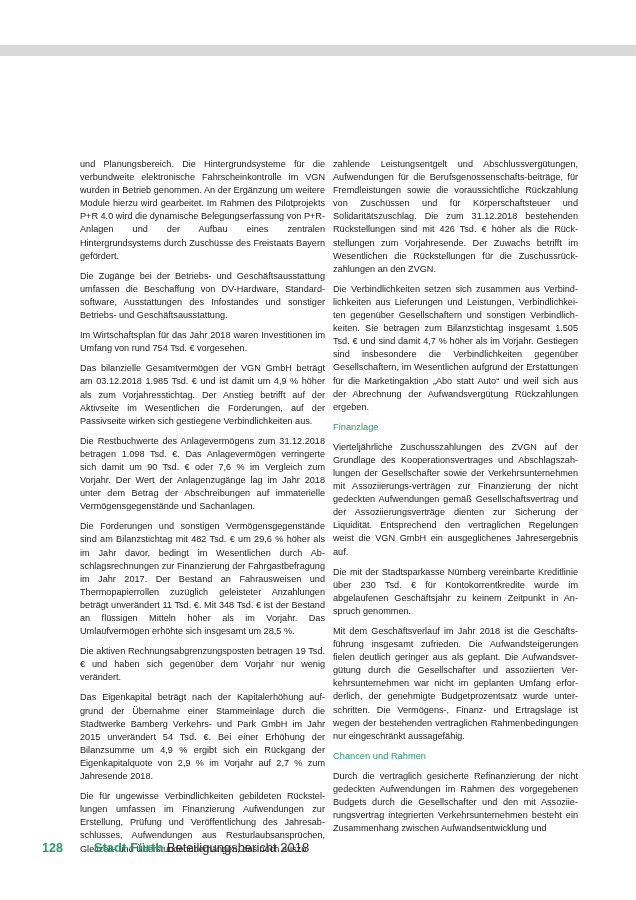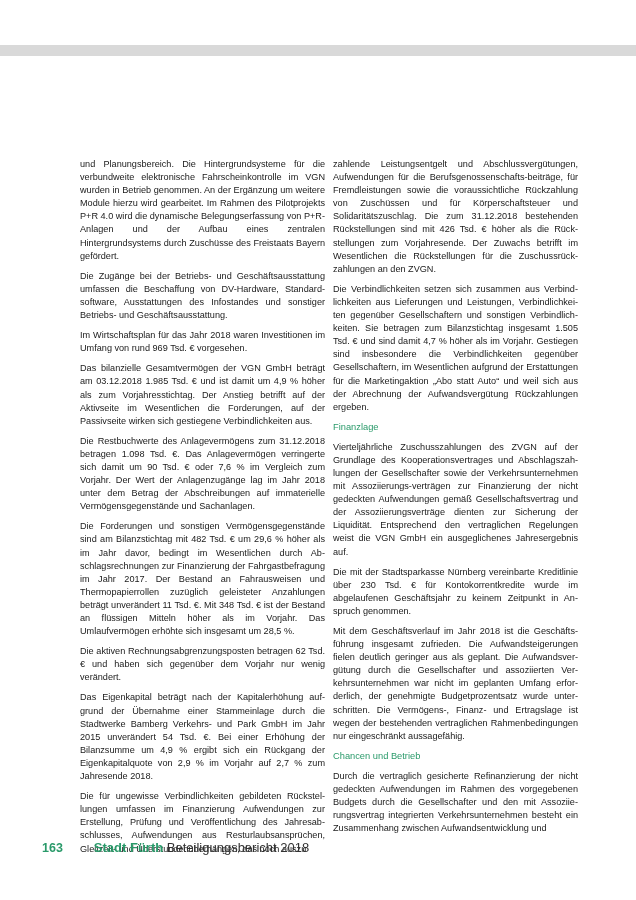--- a/index.html
+++ b/index.html
@@ -68,39 +68,39 @@
     }
   </style>
 </head>
 <body>
 
 <div class="top-band"></div>
 
 <div class="column col-left">
   <p>und Planungsbereich. Die Hintergrundsysteme für die verbundweite elektronische Fahrscheinkontrolle im VGN wurden in Betrieb genommen. An der Ergänzung um weitere Module hierzu wird gearbeitet. Im Rahmen des Pilotprojekts P+R 4.0 wird die dynamische Belegungser­fassung von P+R-Anlagen und der Aufbau eines zentralen Hintergrundsystems durch Zuschüsse des Freistaats Bayern gefördert.</p>
   <p>Die Zugänge bei der Betriebs- und Geschäftsausstattung umfassen die Beschaffung von DV-Hardware, Standard­software, Ausstattungen des Infostandes und sonstiger Betriebs- und Geschäftsausstattung.</p>
-  <p>Im Wirtschaftsplan für das Jahr 2018 waren Investitionen im Umfang von rund 969 Tsd. € vorgesehen.</p>
+  <p>Im Wirtschaftsplan für das Jahr 2018 waren Investitionen im Umfang von rund 754 Tsd. € vorgesehen.</p>
   <p>Das bilanzielle Gesamtvermögen der VGN GmbH beträgt am 03.12.2018 1.985 Tsd. € und ist damit um 4,9 % höher als zum Vorjahresstichtag. Der Anstieg betrifft auf der Aktivseite im Wesentlichen die Forderungen, auf der Passivseite wirken sich gestiegene Verbindlichkeiten aus.</p>
   <p>Die Restbuchwerte des Anlagevermögens zum 31.12.2018 betragen 1.098 Tsd. €. Das Anlagevermögen verringerte sich damit um 90 Tsd. € oder 7,6 % im Ver­gleich zum Vorjahr. Der Wert der Anlagenzugänge lag im Jahr 2018 unter dem Betrag der Abschreibungen auf immaterielle Vermögensgegenstände und Sachanlagen.</p>
   <p>Die Forderungen und sonstigen Vermögensgegenstände sind am Bilanzstichtag mit 482 Tsd. € um 29,6 % höher als im Jahr davor, bedingt im Wesentlichen durch Ab­schlagsrechnungen zur Finanzierung der Fahrgastbefra­gung im Jahr 2017. Der Bestand an Fahrausweisen und Thermopapierrollen zuzüglich geleisteter Anzahlungen beträgt unverändert 11 Tsd. €. Mit 348 Tsd. € ist der Bestand an flüssigen Mitteln höher als im Vorjahr. Das Umlaufvermögen erhöhte sich insgesamt um 28,5 %.</p>
-  <p>Die aktiven Rechnungsabgrenzungsposten betragen 62 Tsd. € und haben sich gegenüber dem Vorjahr nur wenig verändert.</p>
+  <p>Die aktiven Rechnungsabgrenzungsposten betragen 19 Tsd. € und haben sich gegenüber dem Vorjahr nur wenig verändert.</p>
   <p>Das Eigenkapital beträgt nach der Kapitalerhöhung auf­grund der Übernahme einer Stammeinlage durch die Stadtwerke Bamberg Verkehrs- und Park GmbH im Jahr 2015 unverändert 54 Tsd. €. Bei einer Erhöhung der Bilanzsumme um 4,9 % ergibt sich ein Rückgang der Eigenkapitalquote von 2,9 % im Vorjahr auf 2,7 % zum Jahresende 2018.</p>
   <p>Die für ungewisse Verbindlichkeiten gebildeten Rückstel­lungen umfassen im Finanzierung Aufwendungen zur Erstellung, Prüfung und Veröffentlichung des Jahresab­schlusses, Aufwendungen aus Resturlaubsansprüchen, Gleitzeit- und Überstundenüberhängen, das noch auszu­</p>
 </div>
 
 <div class="column col-right">
   <p>zahlende Leistungsentgelt und Abschlussvergütungen, Aufwendungen für die Berufsgenossenschafts-beiträge, für Fremdleistungen sowie die voraussichtliche Rückzah­lung von Zuschüssen und für Körperschaftsteuer und Solidaritätszuschlag. Die zum 31.12.2018 bestehenden Rückstellungen sind mit 426 Tsd. € höher als die Rück­stellungen zum Vorjahresende. Der Zuwachs betrifft im Wesentlichen die Rückstellungen für die Zuschussrück­zahlungen an den ZVGN.</p>
   <p>Die Verbindlichkeiten setzen sich zusammen aus Verbind­lichkeiten aus Lieferungen und Leistungen, Verbindlichkei­ten gegenüber Gesellschaftern und sonstigen Verbindlich­keiten. Sie betragen zum Bilanzstichtag insgesamt 1.505 Tsd. € und sind damit 4,7 % höher als im Vorjahr. Gestiegen sind insbesondere die Verbindlichkeiten ge­genüber Gesellschaftern, im Wesentlichen aufgrund der Erstattungen für die Marketingaktion „Abo statt Auto“ und weil sich aus der Abrechnung der Aufwandsvergütung Rückzahlungen ergeben.</p>
   <h3>Finanzlage</h3>
   <p>Vierteljährliche Zuschusszahlungen des ZVGN auf der Grundlage des Kooperationsvertrages und Abschlagszah­lungen der Gesellschafter sowie der Verkehrsunterneh­men mit Assoziierungs-verträgen zur Finanzierung der nicht gedeckten Aufwendungen gemäß Gesellschaftsver­trag und der Assoziierungsverträge dienten zur Sicherung der Liquidität. Entsprechend den vertraglichen Regelun­gen weist die VGN GmbH ein ausgeglichenes Jahreser­gebnis auf.</p>
   <p>Die mit der Stadtsparkasse Nürnberg vereinbarte Kreditli­nie über 230 Tsd. € für Kontokorrentkredite wurde im abgelaufenen Geschäftsjahr zu keinem Zeitpunkt in An­spruch genommen.</p>
   <p>Mit dem Geschäftsverlauf im Jahr 2018 ist die Geschäfts­führung insgesamt zufrieden. Die Aufwandsteigerungen fielen deutlich geringer aus als geplant. Die Aufwandsver­gütung durch die Gesellschafter und assoziierten Ver­kehrsunternehmen war nicht im geplanten Umfang erfor­derlich, der genehmigte Budgetprozentsatz wurde unter­schritten. Die Vermögens-, Finanz- und Ertragslage ist wegen der bestehenden vertraglichen Rahmenbedingun­gen nur eingeschränkt aussagefähig.</p>
-  <h3>Chancen und Betrieb</h3>
+  <h3>Chancen und Rahmen</h3>
   <p>Durch die vertraglich gesicherte Refinanzierung der nicht gedeckten Aufwendungen im Rahmen des vorgegebenen Budgets durch die Gesellschafter und den mit Assoziie­rungsvertrag integrierten Verkehrsunternehmen besteht ein Zusammenhang zwischen Aufwandsentwicklung und</p>
 </div>
 
 <div class="footer">
-  <span class="page-number">163</span>
+  <span class="page-number">128</span>
   <span class="footer-text">
     <span class="footer-brand">Stadt Fürth</span>
     <span>Beteiligungsbericht 2018</span>
   </span>
 </div>
 
 </body></html>

